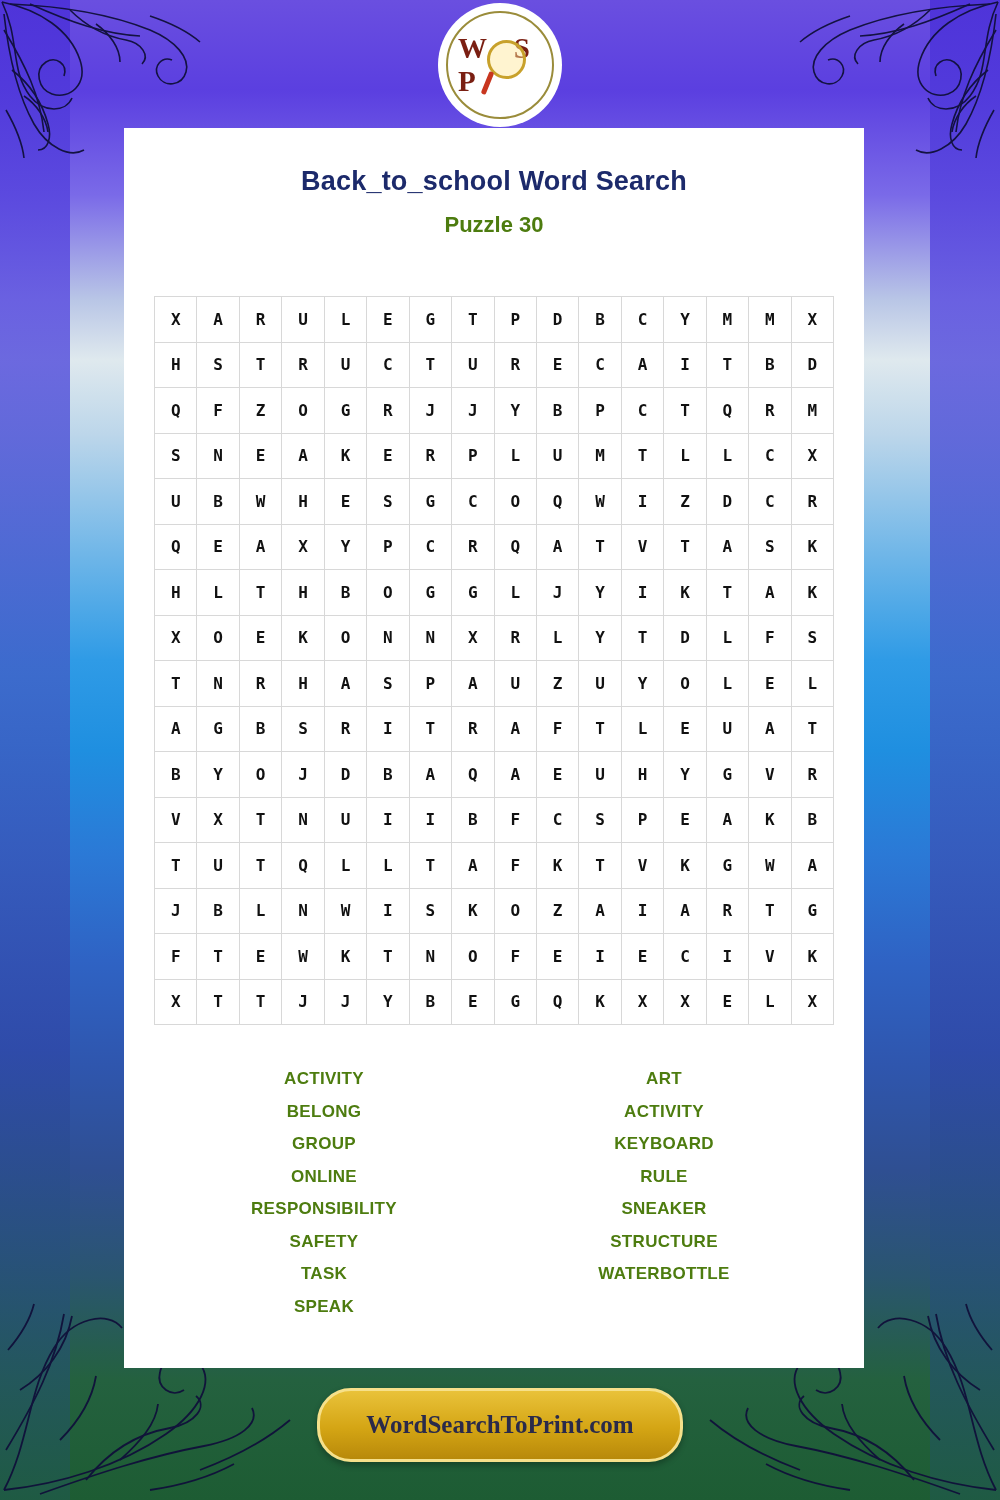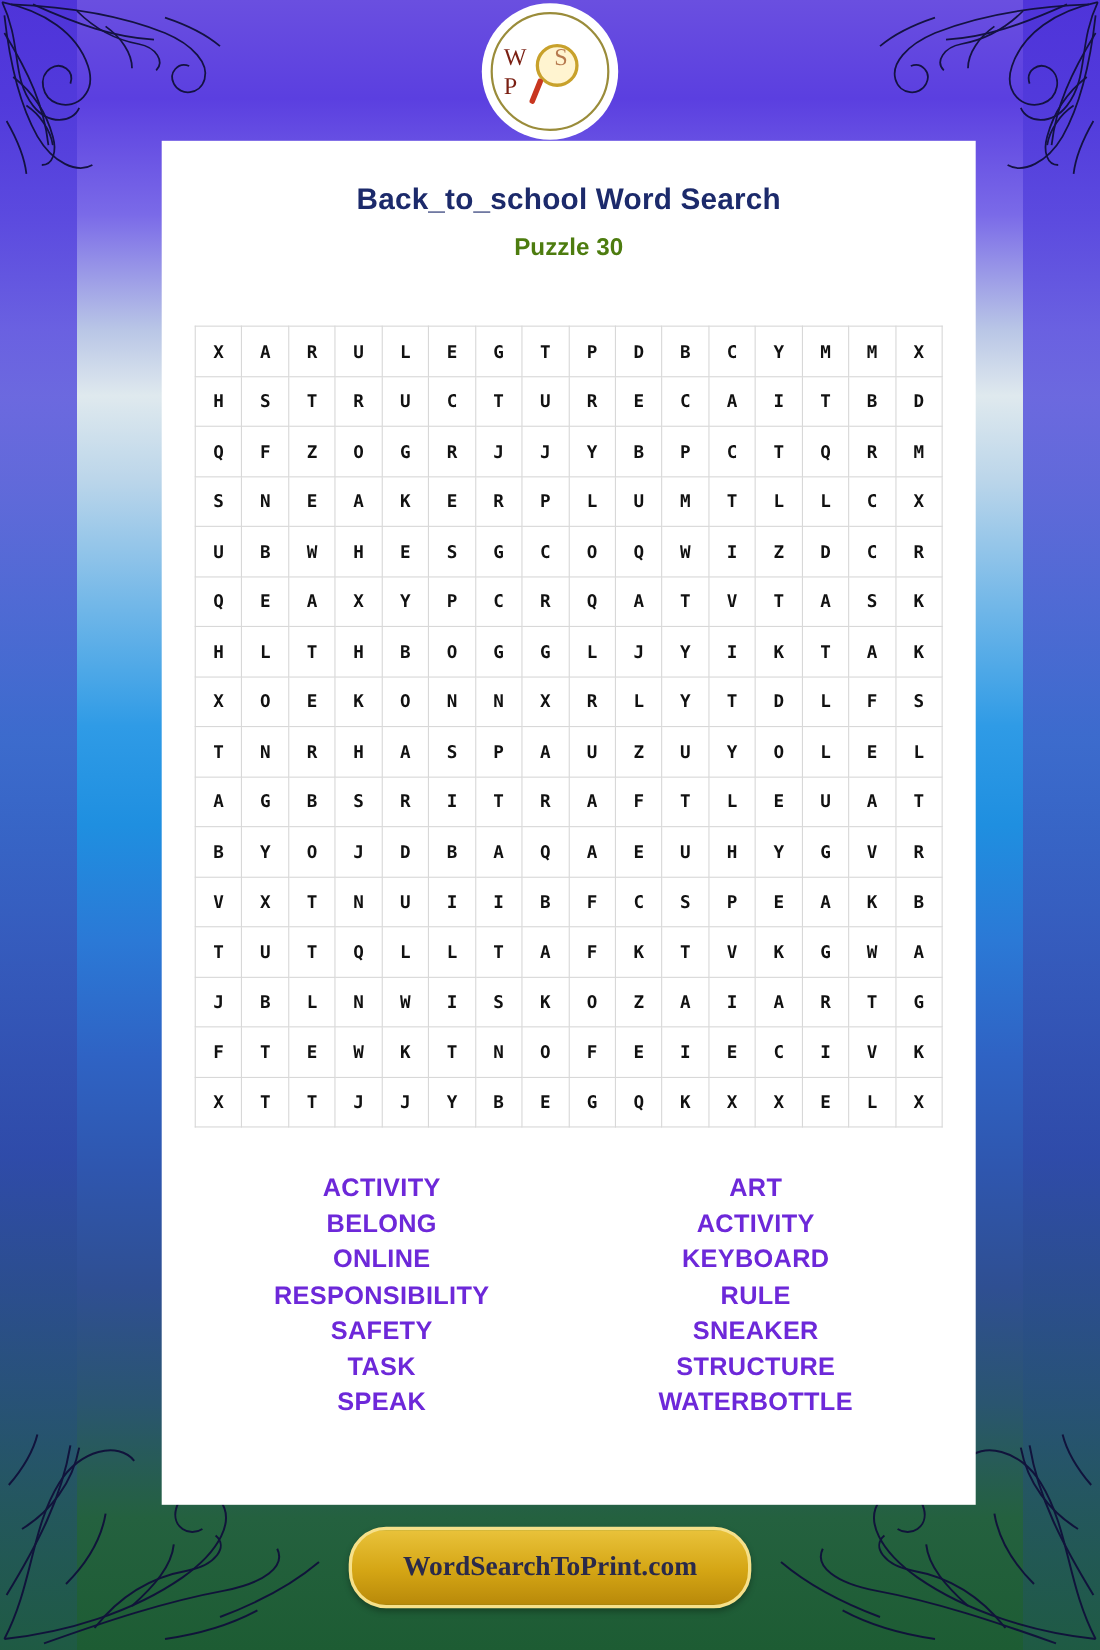--- a/index.html
+++ b/index.html
@@ -80,22 +80,22 @@
     width: 104px;
     height: 104px;
     border-radius: 50%;
     border: 2px solid #9a8c3a;
     display: flex;
     align-items: center;
     justify-content: center;
   }
   .logo-letters {
     font-family: "Liberation Serif", serif;
-    font-weight: normal;
-    font-size: 22px;
+    font-weight: bold;
+    font-size: 29px;
     color: #7a1f12;
     letter-spacing: 10px;
     padding-left: 10px;
   }
   .logo-glass {
     position: absolute;
     left: 39px;
     top: 27px;
     width: 33px;
     height: 33px;
@@ -109,21 +109,21 @@
     top: 58px;
     width: 5px;
     height: 24px;
     background: #c8361f;
     transform: rotate(22deg);
     border-radius: 2px;
   }
 
   .sheet {
     position: absolute;
-    left: 147px;
+    left: 124px;
     top: 128px;
     width: 740px;
     height: 1240px;
     background: #ffffff;
     z-index: 3;
   }
 
   .title {
     text-align: center;
     font-size: 27px;
@@ -164,23 +164,23 @@
     margin: 38px auto 0 auto;
     width: 650px;
     display: flex;
     justify-content: space-between;
   }
   .words-col {
     width: 310px;
     text-align: center;
   }
   .word {
-    font-size: 23px;
+    font-size: 17px;
     font-weight: bold;
-    color: #6d28d9;
+    color: #4d7c0f;
     line-height: 32.5px;
     letter-spacing: .3px;
   }
 
   .footer-btn {
     position: absolute;
     left: 50%;
     transform: translateX(-50%);
     bottom: 38px;
     width: 360px;
@@ -588,20 +588,21 @@
               <td>X</td>
             </tr>
           </tbody>
       </table>
     </div>
 
     <div class="words">
       <div class="words-col" id="words-left">
           <div class="word">ACTIVITY</div>
           <div class="word">BELONG</div>
+          <div class="word">GROUP</div>
           <div class="word">ONLINE</div>
           <div class="word">RESPONSIBILITY</div>
           <div class="word">SAFETY</div>
           <div class="word">TASK</div>
           <div class="word">SPEAK</div>
         </div>
       <div class="words-col" id="words-right">
           <div class="word">ART</div>
           <div class="word">ACTIVITY</div>
           <div class="word">KEYBOARD</div>

